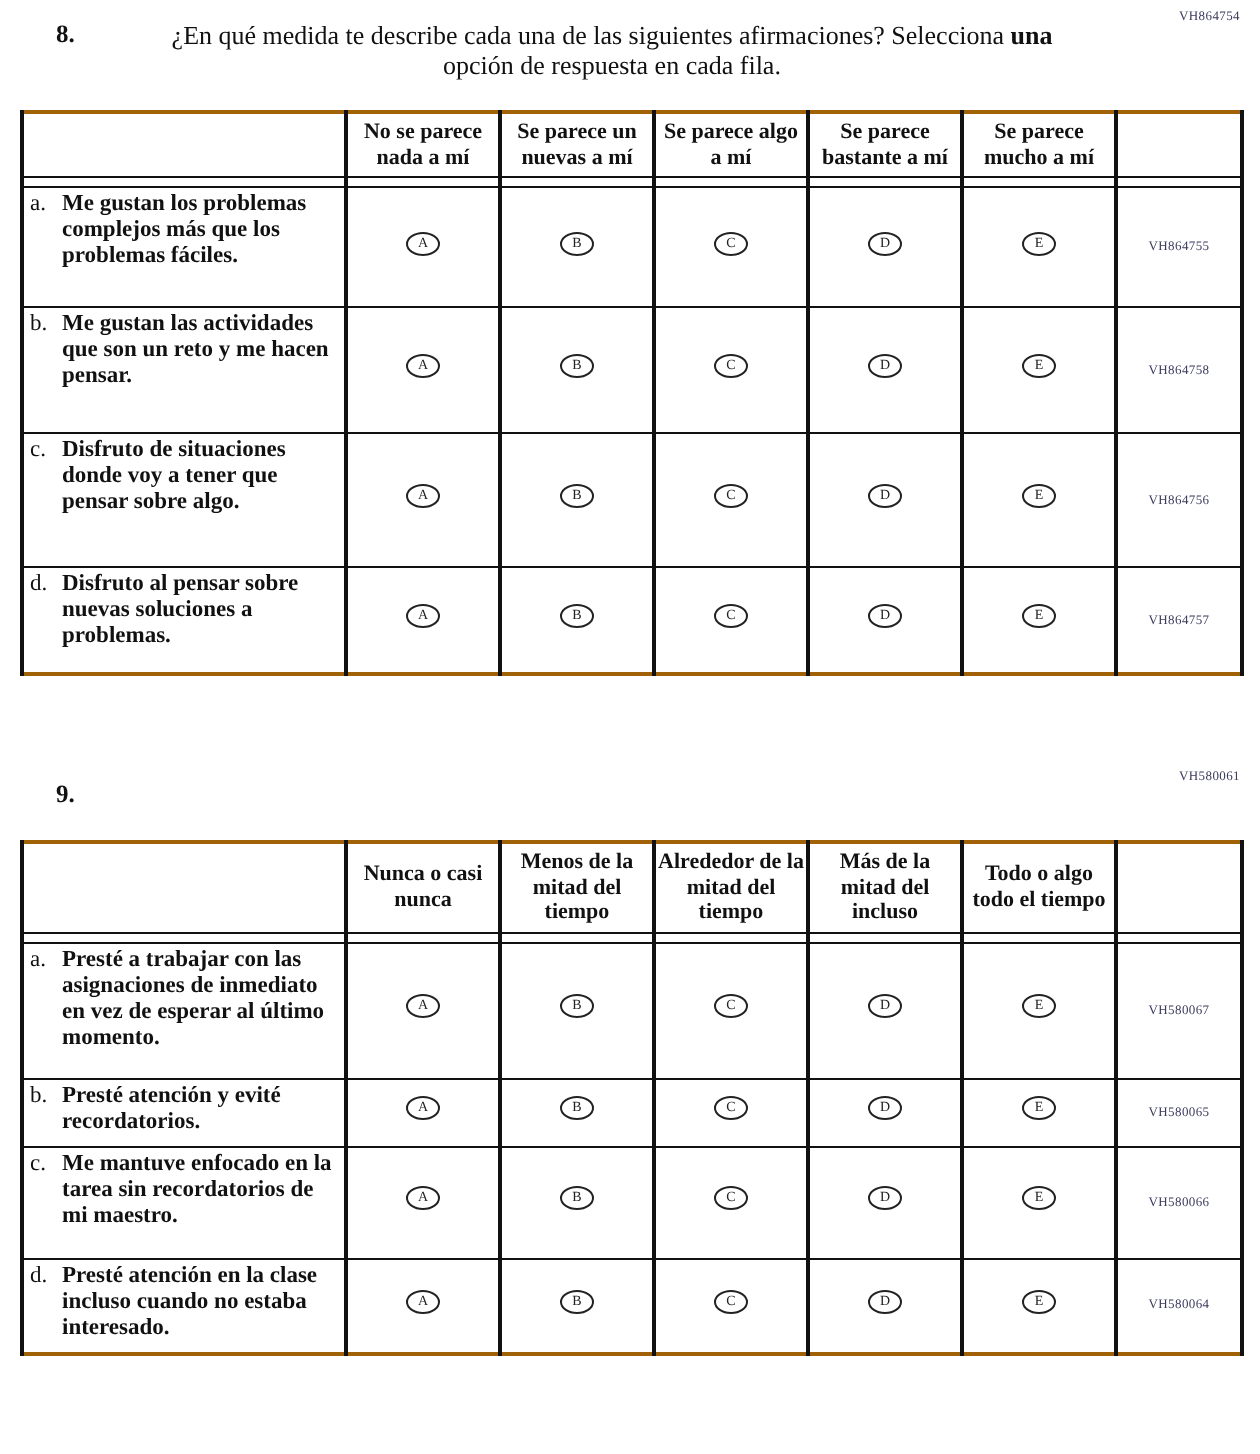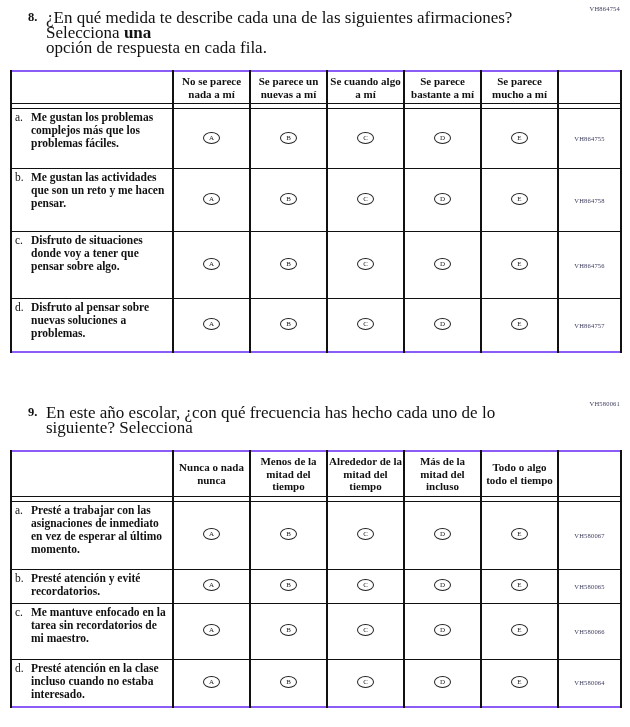--- a/index.html
+++ b/index.html
@@ -14,27 +14,27 @@
   .q9 { margin-top: 46px; }
 
   .qcode {
     position: absolute; top: 1px; right: 0;
     font-size: 6.5px; letter-spacing: .2px; color: #3b3b5e;
     font-family: "Liberation Serif", serif;
   }
   .qrow { display: flex; margin-left: 18px; padding-top: 6px; }
   .qnum { width: 18px; font-weight: bold; font-size: 12.5px; line-height: 15px; flex: 0 0 18px; }
   .qtext { width: 520px; }
-  .qline { font-size: 17px; line-height: 15px; }
+  .qline { font-size: 13px; line-height: 15px; text-align: center; }
   .qline b { font-weight: bold; }
 
   table.qtable {
     border-collapse: collapse; table-layout: fixed;
     width: 610px; margin-top: 15px;
-    border: 2px solid #8b5cf6;
+    border: 2px solid #a16207;
   }
   .qtable th, .qtable td {
     border-left: 2px solid #111; border-right: 2px solid #111;
     border-top: 1px solid #111; border-bottom: 1px solid #111;
     padding: 2px;
   }
   .qtable th {
     font-size: 11px; line-height: 12.5px; font-weight: bold;
     text-align: center; vertical-align: middle; padding: 3px 1px;
   }
@@ -96,21 +96,21 @@
           <col class="c-opt">
           <col class="c-opt">
           <col class="c-opt">
           <col class="c-code">
       </colgroup>
       <thead>
         <tr>
           <th></th>
           <th>No se parece nada a mí</th>
           <th>Se parece un nuevas a mí</th>
-          <th>Se cuando algo a mí</th>
+          <th>Se parece algo a mí</th>
           <th>Se parece bastante a mí</th>
           <th>Se parece mucho a mí</th>
           <th></th>
         </tr>
         <tr class="gap-row">
           <td></td>
             <td></td>
             <td></td>
             <td></td>
             <td></td>
@@ -177,38 +177,37 @@
         </tr>
       </tbody>
     </table>
   </section>
 
   <section class="question q9">
     <div class="qcode">VH580061</div>
     <div class="qrow">
       <span class="qnum">9.</span>
       <div class="qtext">
-        <div class="qline"><span>En este año escolar, ¿con qué frecuencia has hecho cada uno de lo siguiente? Selecciona</span><b></b></div>
       </div>
     </div>
 
     <table class="qtable">
       <colgroup>
         <col class="c-stmt">
           <col class="c-opt">
           <col class="c-opt">
           <col class="c-opt">
           <col class="c-opt">
           <col class="c-opt">
           <col class="c-code">
       </colgroup>
       <thead>
         <tr>
           <th></th>
-          <th>Nunca o nada nunca</th>
+          <th>Nunca o casi nunca</th>
           <th>Menos de la mitad del tiempo</th>
           <th>Alrededor de la mitad del tiempo</th>
           <th>Más de la mitad del incluso</th>
           <th>Todo o algo todo el tiempo</th>
           <th></th>
         </tr>
         <tr class="gap-row">
           <td></td>
             <td></td>
             <td></td>

